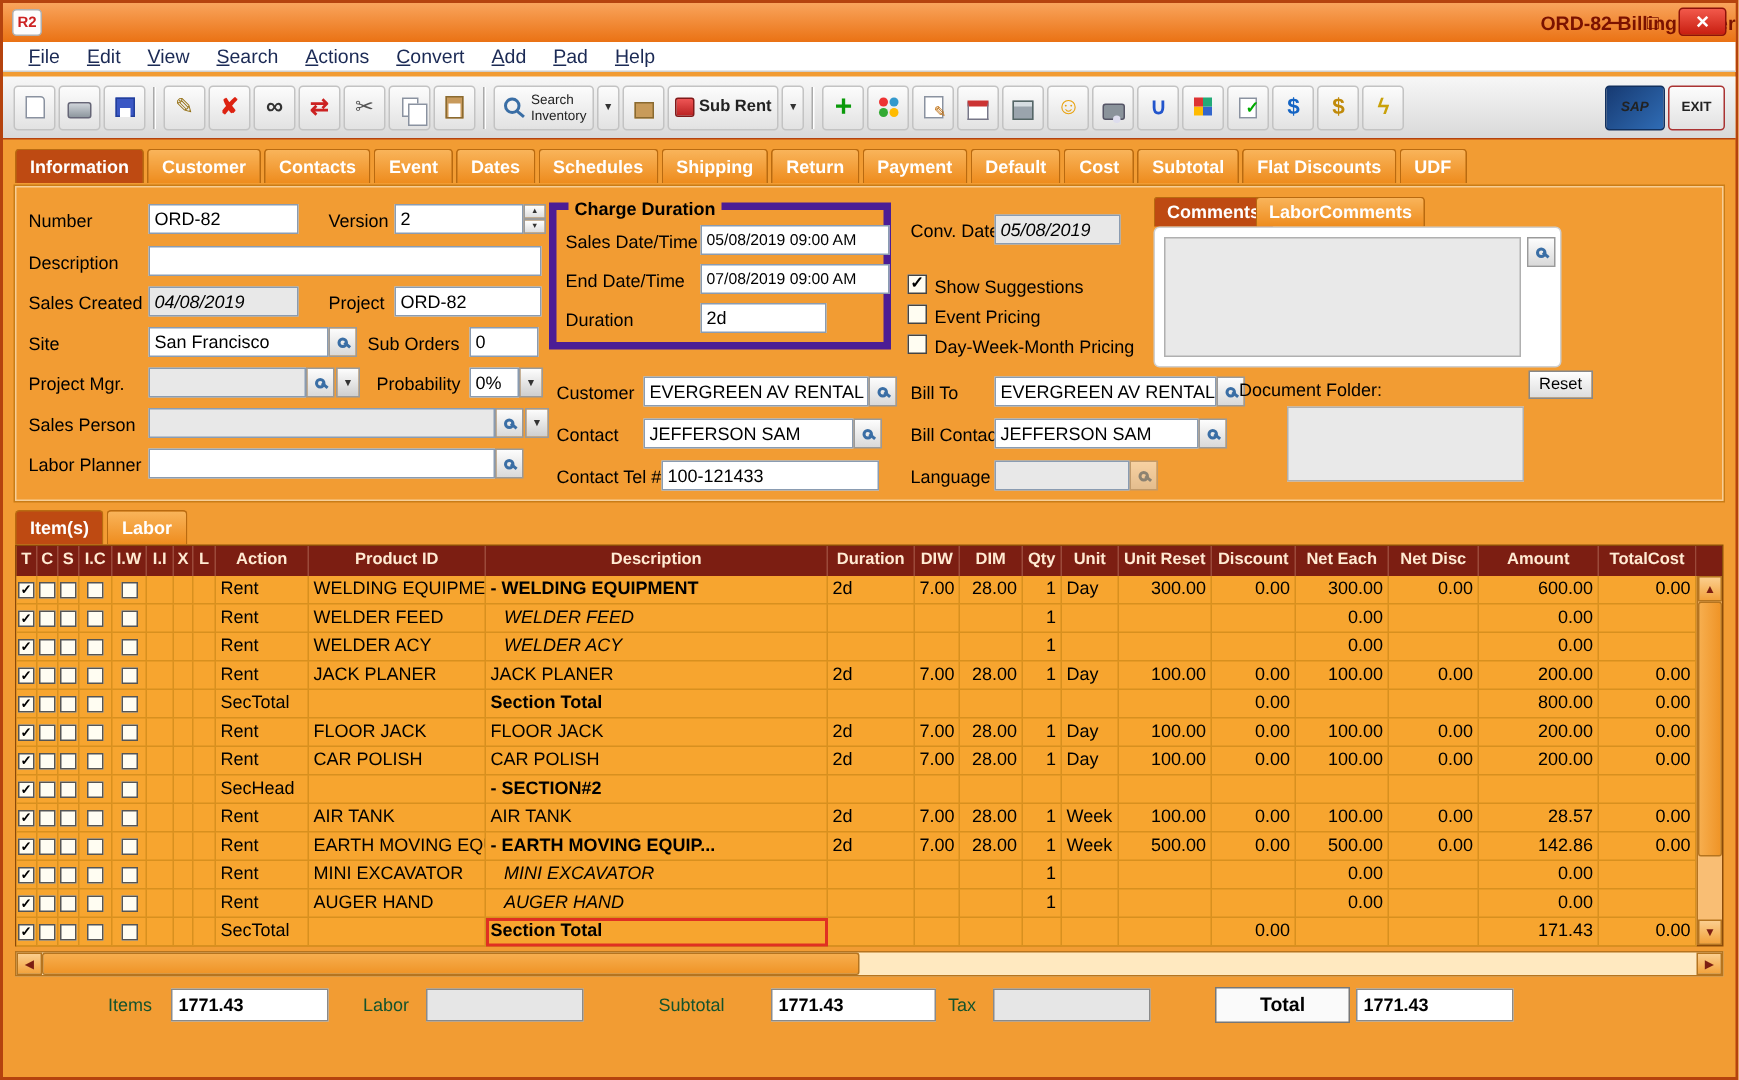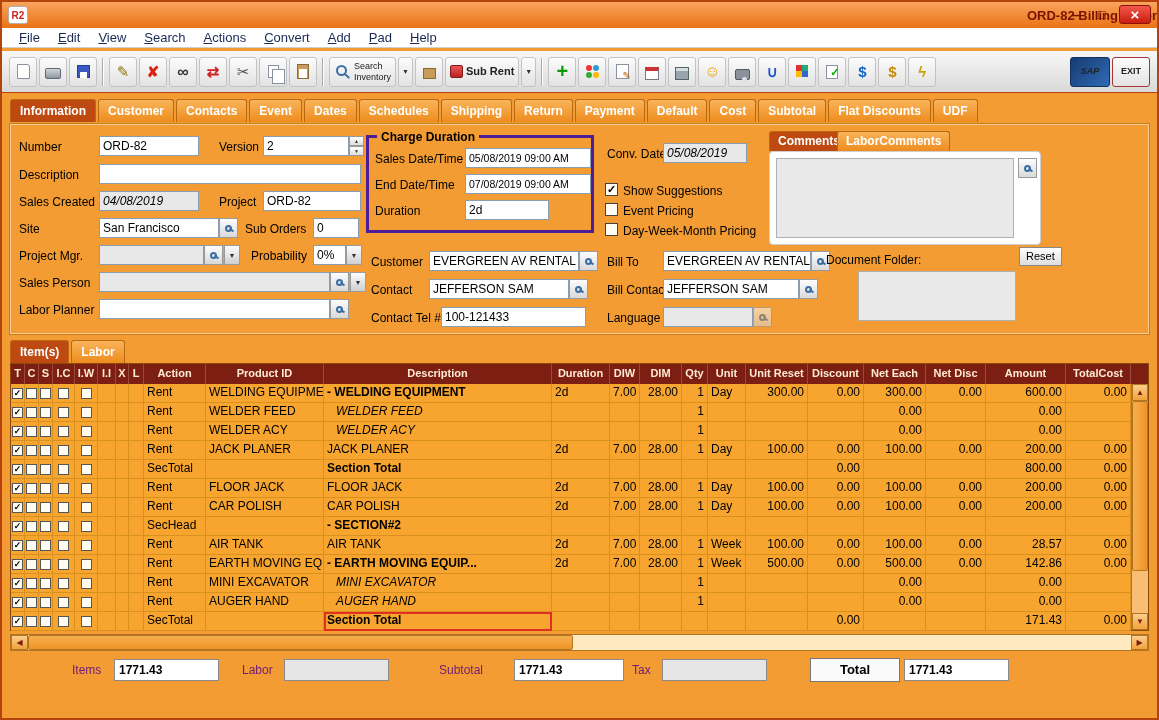--- a/index.html
+++ b/index.html
@@ -104,21 +104,21 @@
   .drop { position:absolute; width:16px; height:20px; background:linear-gradient(#fdfdfd,#cfcfcf);
     border:1px solid #9a9a9a; display:flex; align-items:center; justify-content:center; cursor:pointer; }
   .drop::before { content:"▼"; font-size:7px; color:#333; }
   .spin { position:absolute; width:15px; height:20px; display:flex; flex-direction:column; }
   .spin i { flex:1; font-style:normal; border:1px solid #9a9a9a; background:linear-gradient(#fff,#ddd);
     display:flex; align-items:center; justify-content:center; font-size:5px; color:#333; }
   .spin i.up::before { content:"▲"; } .spin i.dn::before { content:"▼"; }
   .chk { position:absolute; width:13px; height:13px; background:#FFFDF2; border:1px solid #444;
     font-size:11px; line-height:11px; text-align:center; color:#000; cursor:pointer; }
   .chk.on::before { content:"✓"; font-weight:bold; }
-  .gbox { position:absolute; border:3px solid #4c1d95; }
+  .gbox { position:absolute; border:5px solid #4c1d95; }
   .gbox .legend { position:absolute; top:-8px; left:8px; background:#F29C33; padding:0 4px; font-weight:bold; font-size:12px; }
   .ctab { position:absolute; height:20px; line-height:19px; padding:0 8px; background:linear-gradient(#F9B45A,#EE8C1E);
     border:1px solid #B96A10; border-bottom:none; border-radius:3px 3px 0 0; color:#fff; font-size:12px; font-weight:bold; cursor:pointer; }
   .ctab.sel { background:#BE4A12; }
   .cbox { position:absolute; background:#fff; border:1px solid #cfcfcf; border-radius:4px; }
   .ctext { position:absolute; background:#E9E9E9; border:1px solid #b0b0b0; }
   .dfbox { position:absolute; background:#E9E9E9; border:1px solid #b0b0b0; }
   .rstbtn { position:absolute; height:19px; background:linear-gradient(#fff,#ddd); border:1px solid #888;
     font-size:11px; padding:0 6px; line-height:17px; cursor:pointer; }
 
@@ -158,21 +158,21 @@
   .harrow.lf { left:0; } .harrow.lf::before { content:"◀"; }
   .harrow.rt { right:0; } .harrow.rt::before { content:"▶"; }
   .hthumb { position:absolute; left:17px; top:0; width:545px; height:15px;
     background:linear-gradient(#F7AE4E,#EF9427); border:1px solid #B5741F; border-radius:2px; cursor:pointer; }
 
   
   .footer { position:absolute; left:0; top:650px; width:100%; height:40px; }
   .ffld { position:absolute; background:#fff; border:1px solid #8a8a8a; height:22px; font-size:12px;
     font-weight:bold; line-height:20px; padding:0 4px; }
   .ffld.gray { background:#E6E6E6; }
-  .flbl { position:absolute; font-size:12px; color:#701a75; }
+  .flbl { position:absolute; font-size:12px; color:#14532d; }
   .totalbtn { position:absolute; background:#fafafa; border:1px solid #777; height:24px; width:90px;
     text-align:center; font-weight:bold; font-size:13px; line-height:22px; }
 </style>
 </head>
 <body>
 
 <div class="window">
 
   <div class="titlebar">
     <div class="appicon">R2</div>

